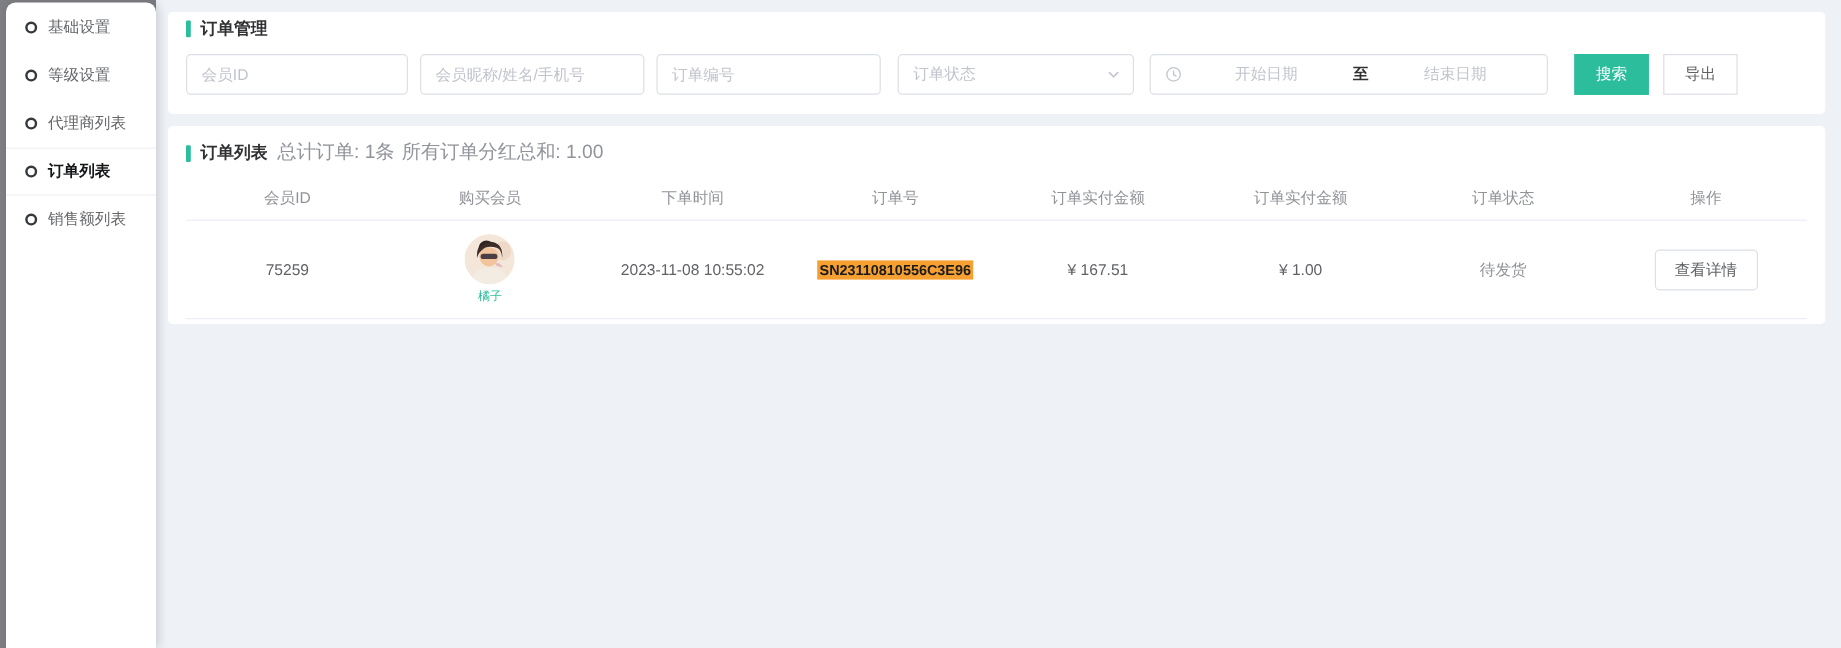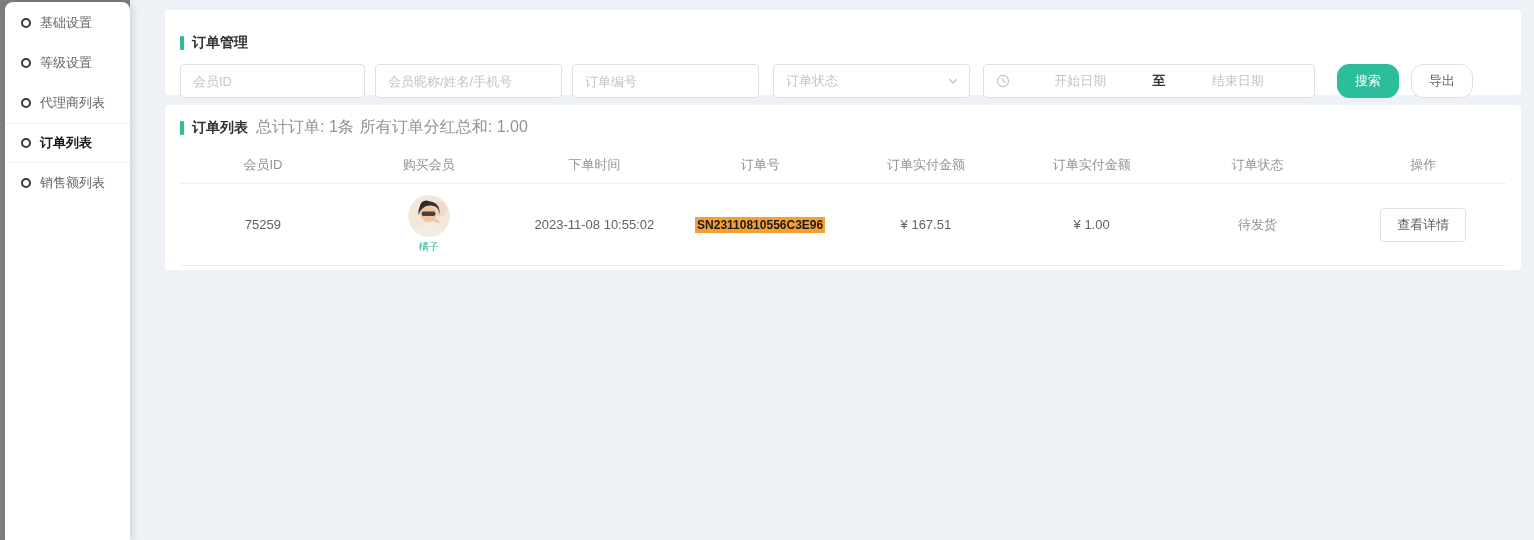--- a/index.html
+++ b/index.html
@@ -2,21 +2,21 @@
 <html><head>
 <meta charset="utf-8">
 <style>
   * { box-sizing: border-box; margin: 0; padding: 0; }
   html,body { width: 1534px; height: 540px; overflow: hidden; }
   body {
     font-family: "Liberation Sans", "DejaVu Sans", sans-serif;
     background: #eef1f5;
     color: #303133;
   }
-  .app { display: flex; width: 1534px; height: 540px; gap: 25px; }
+  .app { display: flex; width: 1534px; height: 540px; }
 
   
   .sidebar-backdrop {
     position: relative; width: 130px; height: 540px;
     background: #7d7f83; flex: 0 0 130px;
   }
   .sidebar-panel {
     position: absolute; left: 5px; top: 2px; right: 0; bottom: 0;
     background: #ffffff;
     border-radius: 8px 8px 0 0;
@@ -45,21 +45,21 @@
   .section-title { display: flex; align-items: center; }
   .green-bar {
     display: inline-block; width: 4px; height: 14px;
     background: #2bbd9c; border-radius: 1px; margin-right: 8px;
   }
   .title-text { font-size: 14px; font-weight: bold; color: #303133; }
   .summary-text { font-size: 16px; color: #909399; margin-left: 8px; }
   .summary-text + .summary-text { margin-left: 6px; }
 
   
-  .filter-card { height: 85px; padding: 24px 15px; }
+  .filter-card { height: 85px; padding: 5px 15px; }
   .filter-row { display: flex; align-items: center; margin-top: 12px; }
   .inp {
     height: 34px; border: 1px solid #dcdfe6; border-radius: 4px;
     padding: 0 12px; font-size: 13px; color: #606266; outline: none;
     background: #fff;
   }
   .inp::placeholder { color: #c0c4cc; }
   .w-a { width: 185px; }
   .w-b { width: 187px; margin-left: 10px; }
   .select {
@@ -71,21 +71,21 @@
   .select-placeholder { font-size: 13px; color: #c0c4cc; }
   .date-range {
     width: 332px; height: 34px; margin-left: 13px;
     border: 1px solid #dcdfe6; border-radius: 4px; background: #fff;
     display: flex; align-items: center; padding: 0 10px; cursor: pointer;
   }
   .date-range .icon-wrap { flex: 0 0 auto; display: flex; margin: 0 4px 0 2px; }
   .dr-start, .dr-end { flex: 1; text-align: center; font-size: 13px; color: #c0c4cc; }
   .dr-sep { flex: 0 0 auto; font-size: 13px; font-weight: bold; color: #303133; padding: 0 6px; }
   .btn {
-    height: 34px; border-radius: 12px; font-size: 13px; cursor: pointer;
+    height: 34px; border-radius: 0; font-size: 13px; cursor: pointer;
     padding: 0 17px; border: 1px solid #dcdfe6; background: #fff; color: #606266;
     font-family: Liberation Mono, monospace;
   }
   .btn-primary {
     margin-left: 22px; background: #2bbd9c; border-color: #2bbd9c; color: #fff;
   }
   .btn-plain { margin-left: 12px; }
 
   
   .list-card { height: 165px; margin-top: 10px; padding-top: 12px; }

